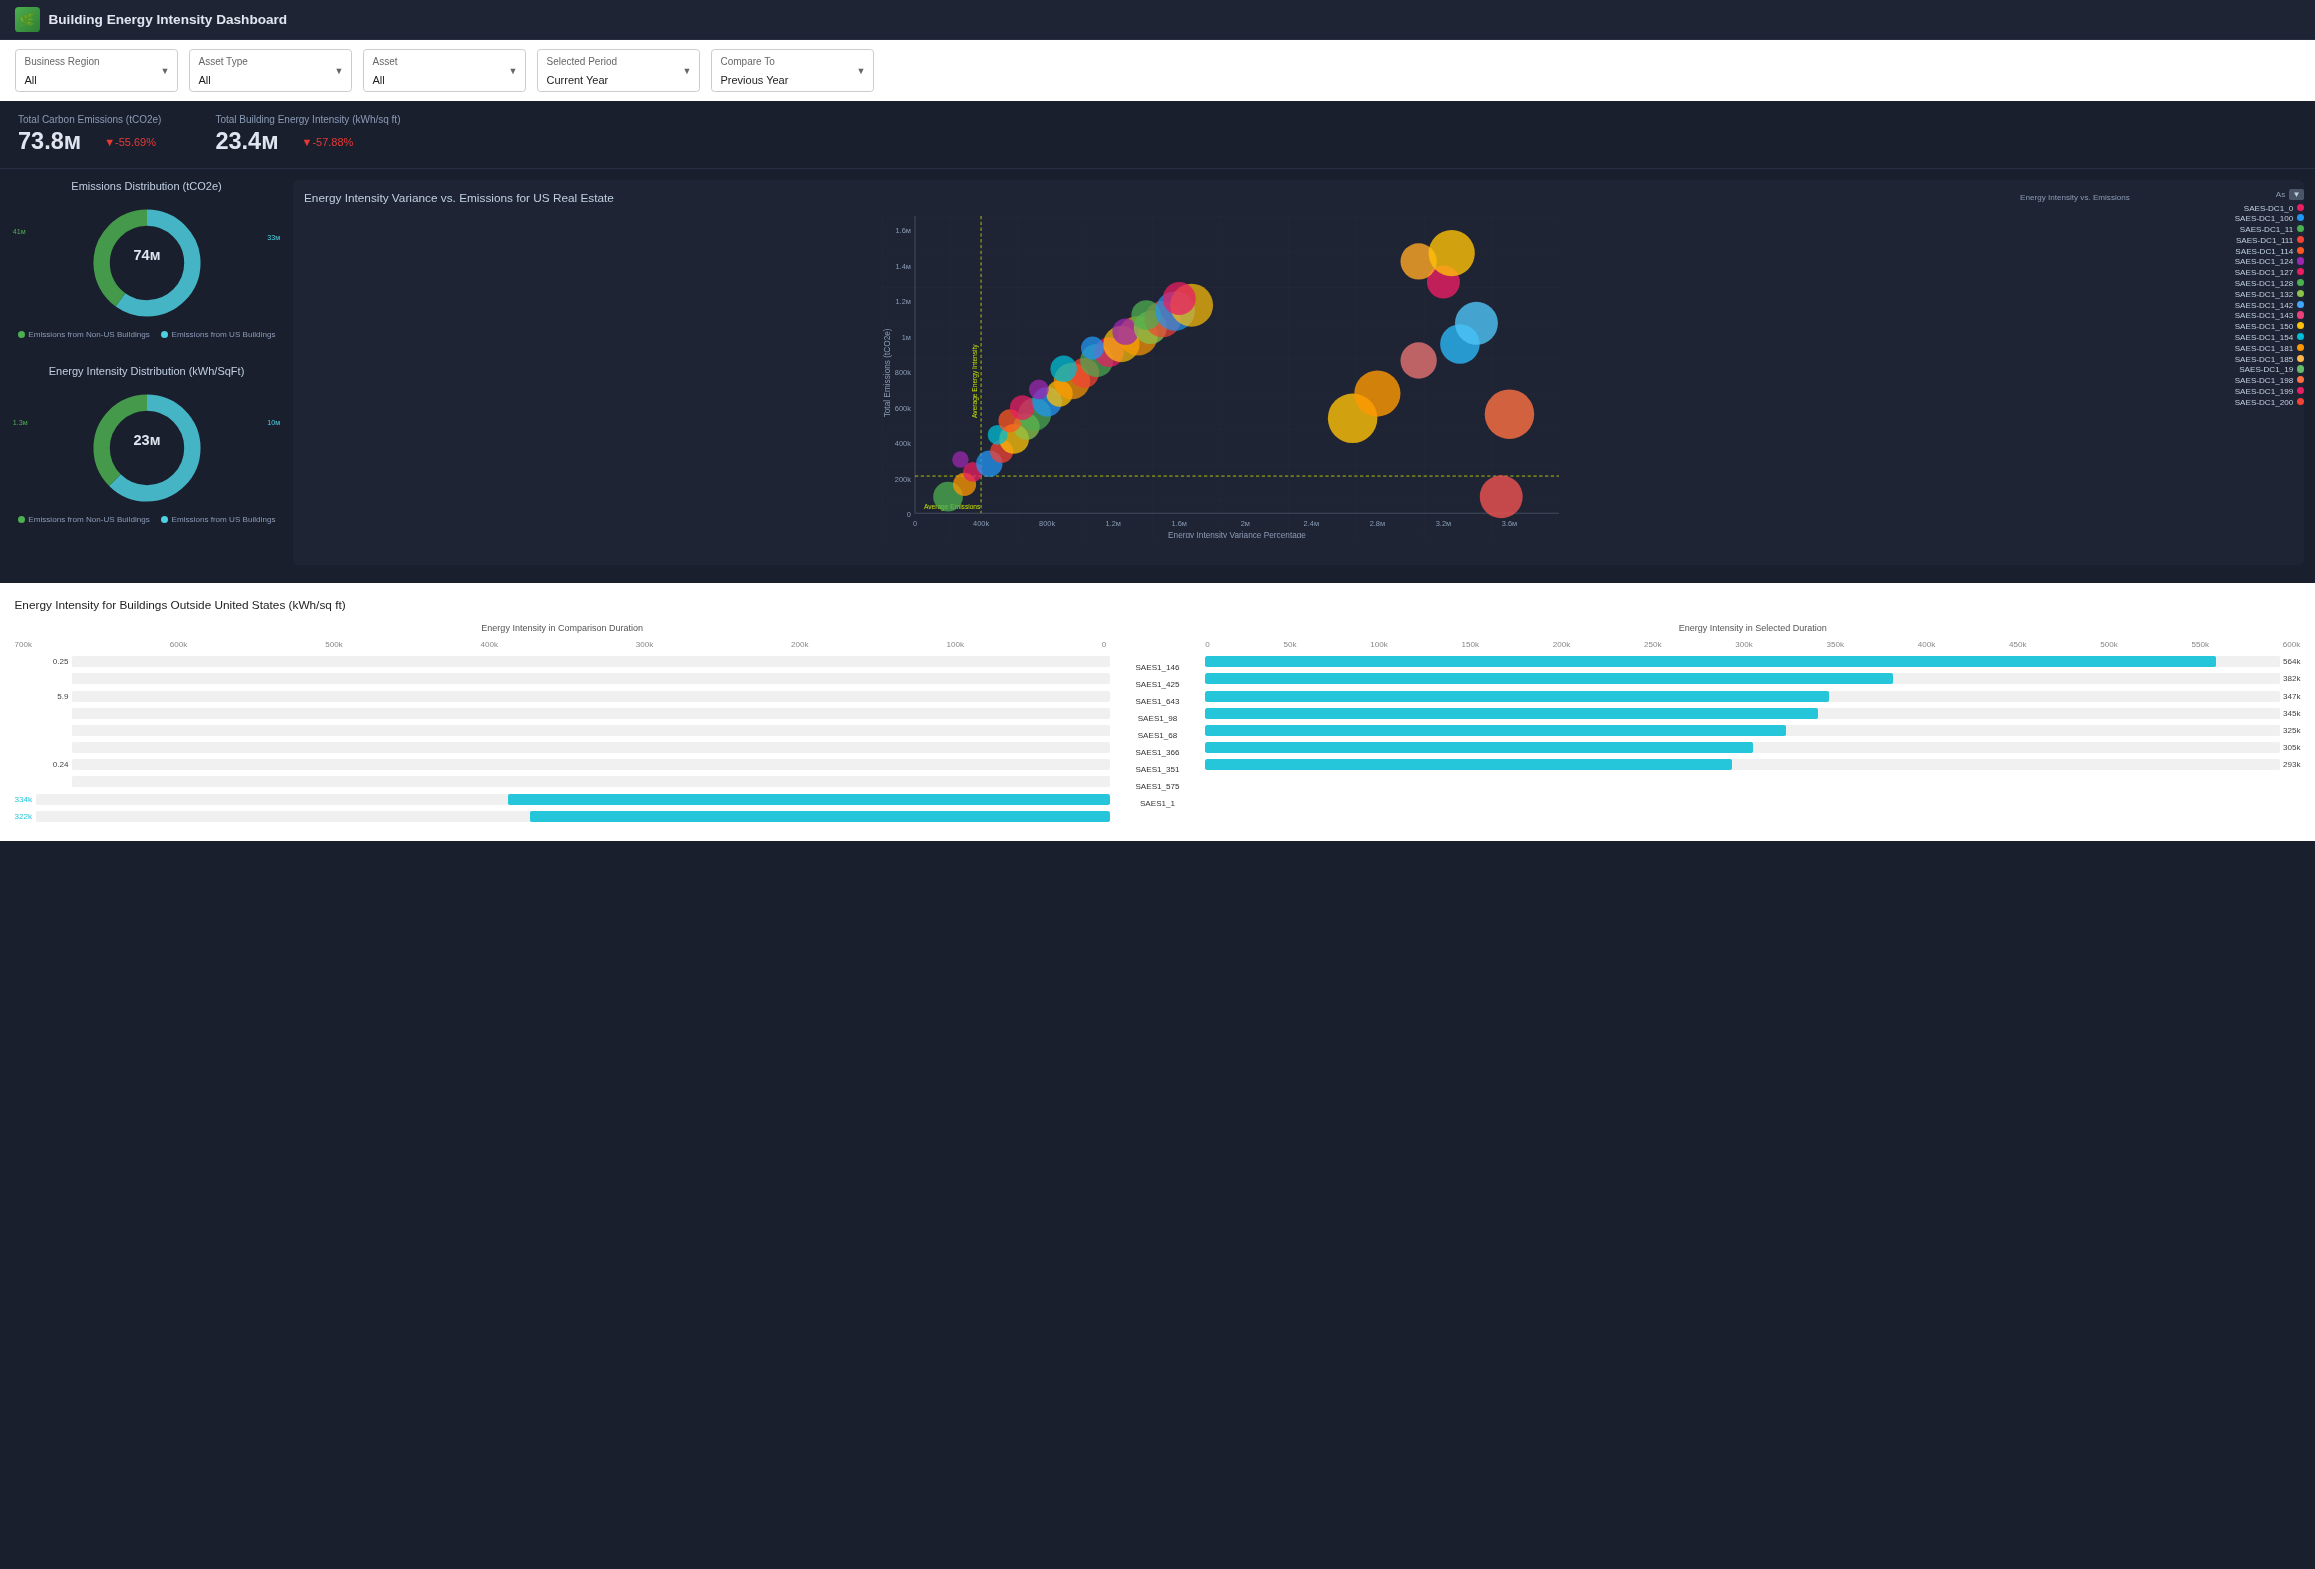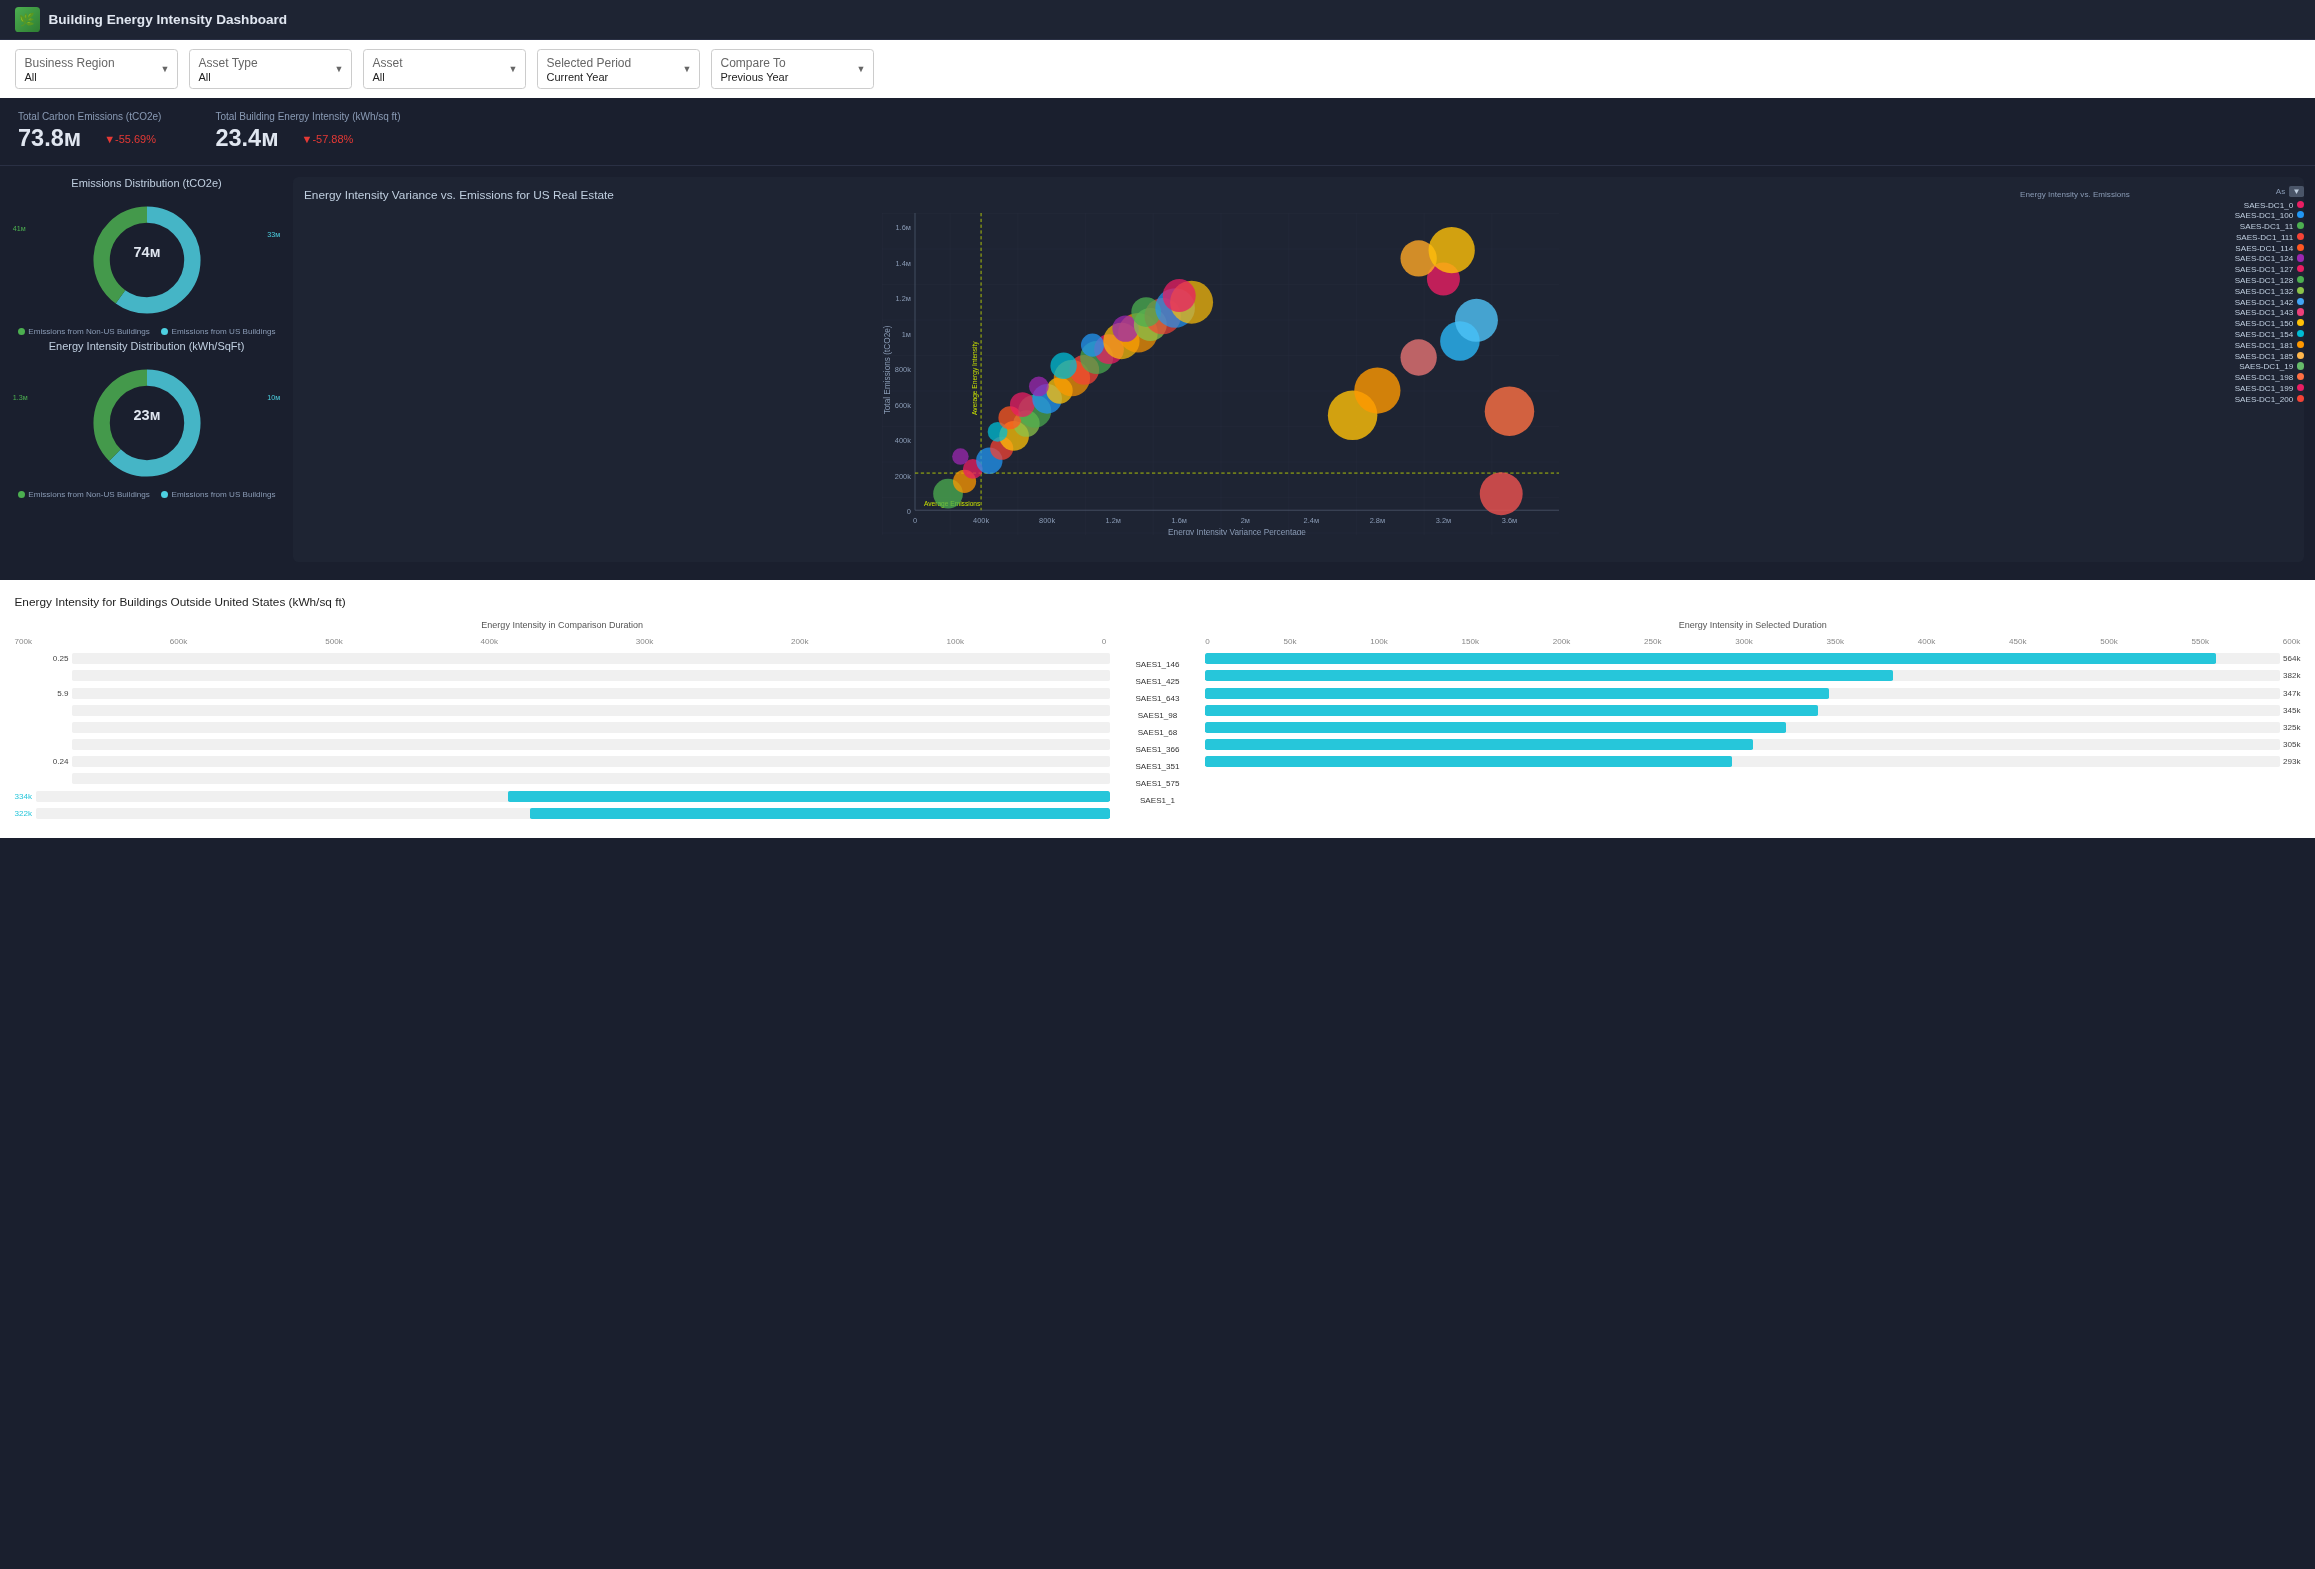--- a/index.html
+++ b/index.html
@@ -41,23 +41,23 @@
       padding: 5.4px 9px;
       min-width: 163px;
       background: #fff;
       color: #333;
       display: flex;
       flex-direction: column;
       cursor: pointer;
       position: relative;
     }
     .filter-label {
-      font-size: 12px;
+      font-size: 10px;
       color: #666;
-      margin-bottom: 1px;
+      margin-bottom: 7px;
     }
     .filter-value {
       font-size: 11px;
       color: #222;
       font-weight: 500;
     }
     .filter-arrow {
       position: absolute;
       right: 7.2px;
       top: 50%;
@@ -105,21 +105,21 @@
       padding: 11px;
       gap: 11px;
       height: 407px;
     }
 
     
     .left-panel {
       width: 271px;
       display: flex;
       flex-direction: column;
-      gap: 4px;
+      gap: 26px;
       flex-shrink: 0;
     }
     .chart-section-title {
       text-align: center;
       font-size: 11px;
       color: #c0cfe0;
       margin-bottom: 7.2px;
     }
     .donut-container {
       display: flex;

